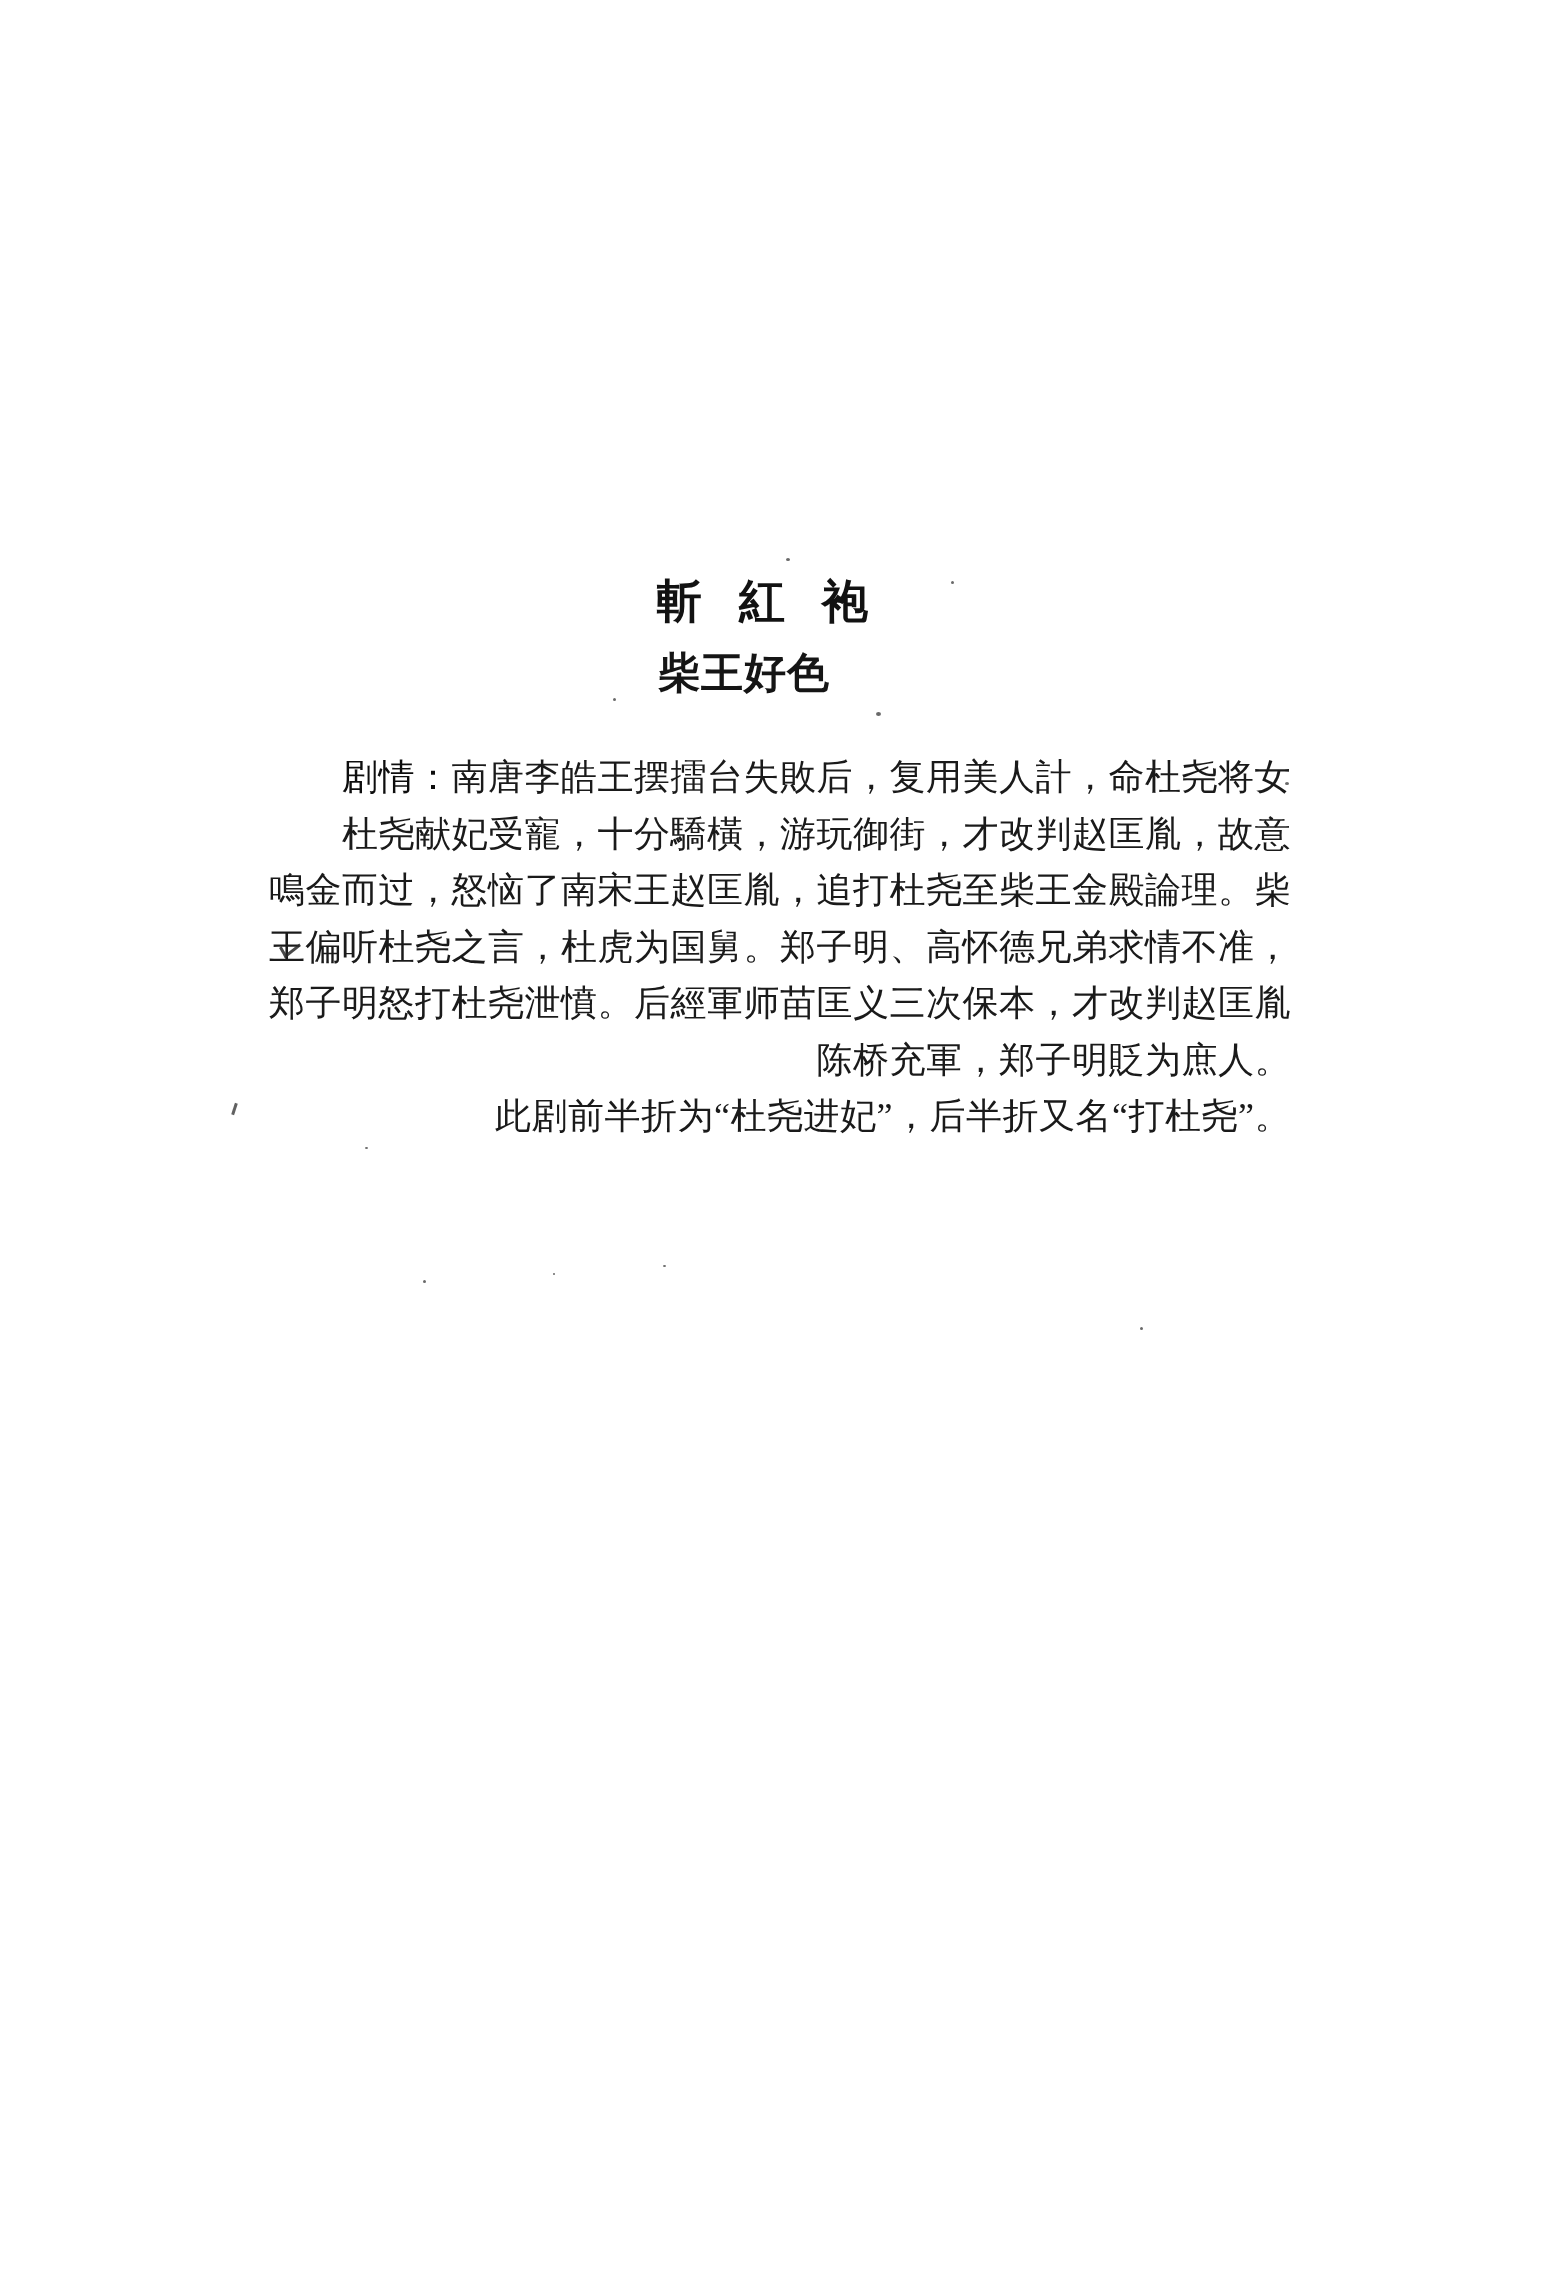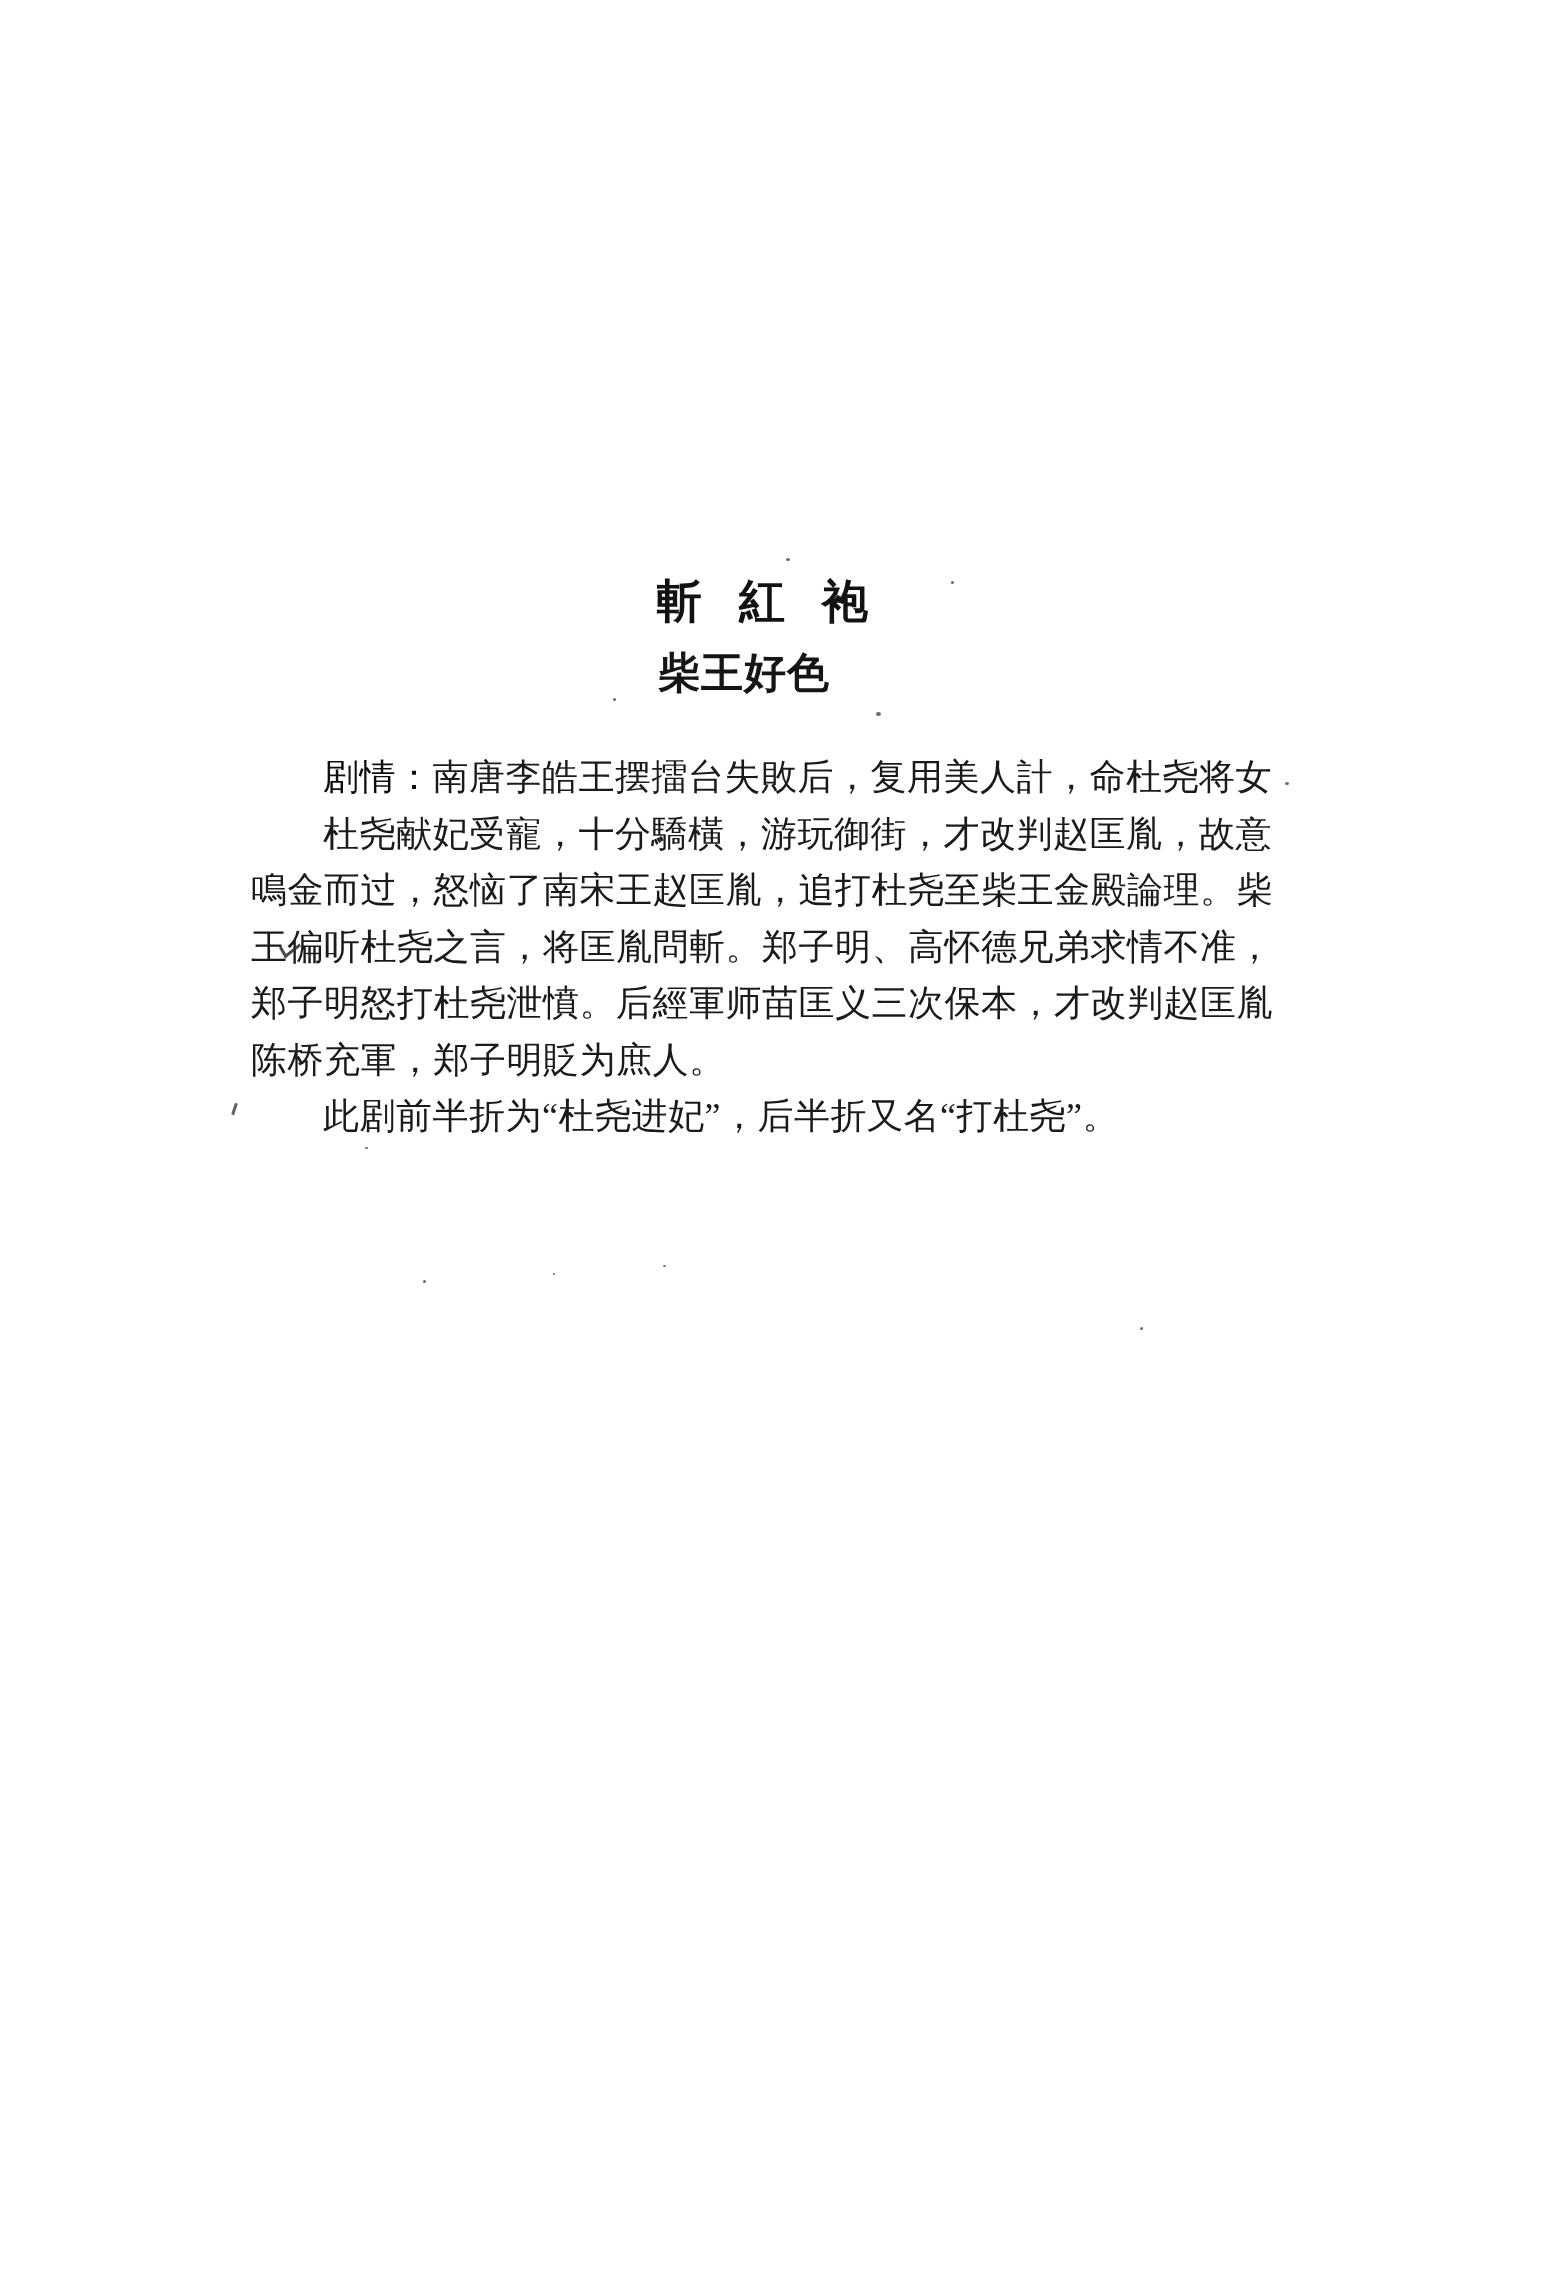--- a/index.html
+++ b/index.html
@@ -4,20 +4,21 @@
 <style>
   html, body { margin: 0; padding: 0; background: #ffffff; }
   .page {
     position: relative;
     width: 1504px;
     height: 2280px;
     background: #ffffff;
     overflow: hidden;
     font-family: "Liberation Serif", "DejaVu Serif", serif;
     color: #181818;
+    text-align: right;
   }
   .doc-title {
     position: absolute;
     left: 656px;
     top: 576px;
     font-size: 46px;
     line-height: 52px;
     font-weight: 700;
     letter-spacing: 37px;
     white-space: nowrap;
@@ -89,21 +90,21 @@
 <div class="page">
 
   <div class="doc-title">斬紅袍</div>
 
   <div class="doc-byline">柴王好色</div>
 
   <div class="body-text">
     <div class="text-line indent"><span class="synopsis-label">剧情：</span><span>南唐李皓王摆擂台失敗后，复用美人計，命杜尧将女</span></div>
     <div class="text-line indent">杜尧献妃受寵，十分驕橫，游玩御街，才改判赵匡胤，故意</div>
     <div class="text-line">鳴金而过，怒恼了南宋王赵匡胤，追打杜尧至柴王金殿論理。柴</div>
-    <div class="text-line">王偏听杜尧之言，将匡胤問斬。郑子明、高怀德兄弟求情不准，</div>
+    <div class="text-line">王偏听杜尧之言，杜虎为国舅。郑子明、高怀德兄弟求情不准，</div>
     <div class="text-line">郑子明怒打杜尧泄憤。后經軍师苗匡义三次保本，才改判赵匡胤</div>
     <div class="text-line">陈桥充軍，郑子明貶为庶人。</div>
     <div class="text-line indent">此剧前半折为“杜尧进妃”，后半折又名“打杜尧”。</div>
   </div>
 
   <div class="stray-check"></div>
   <div class="stray-tick"></div>
   <div class="speck" style="left:786px; top:558px; width:4px; height:3px;"></div>
   <div class="speck" style="left:951px; top:581px; width:3px; height:3px;"></div>
   <div class="speck" style="left:876px; top:712px; width:5px; height:4px;"></div>

